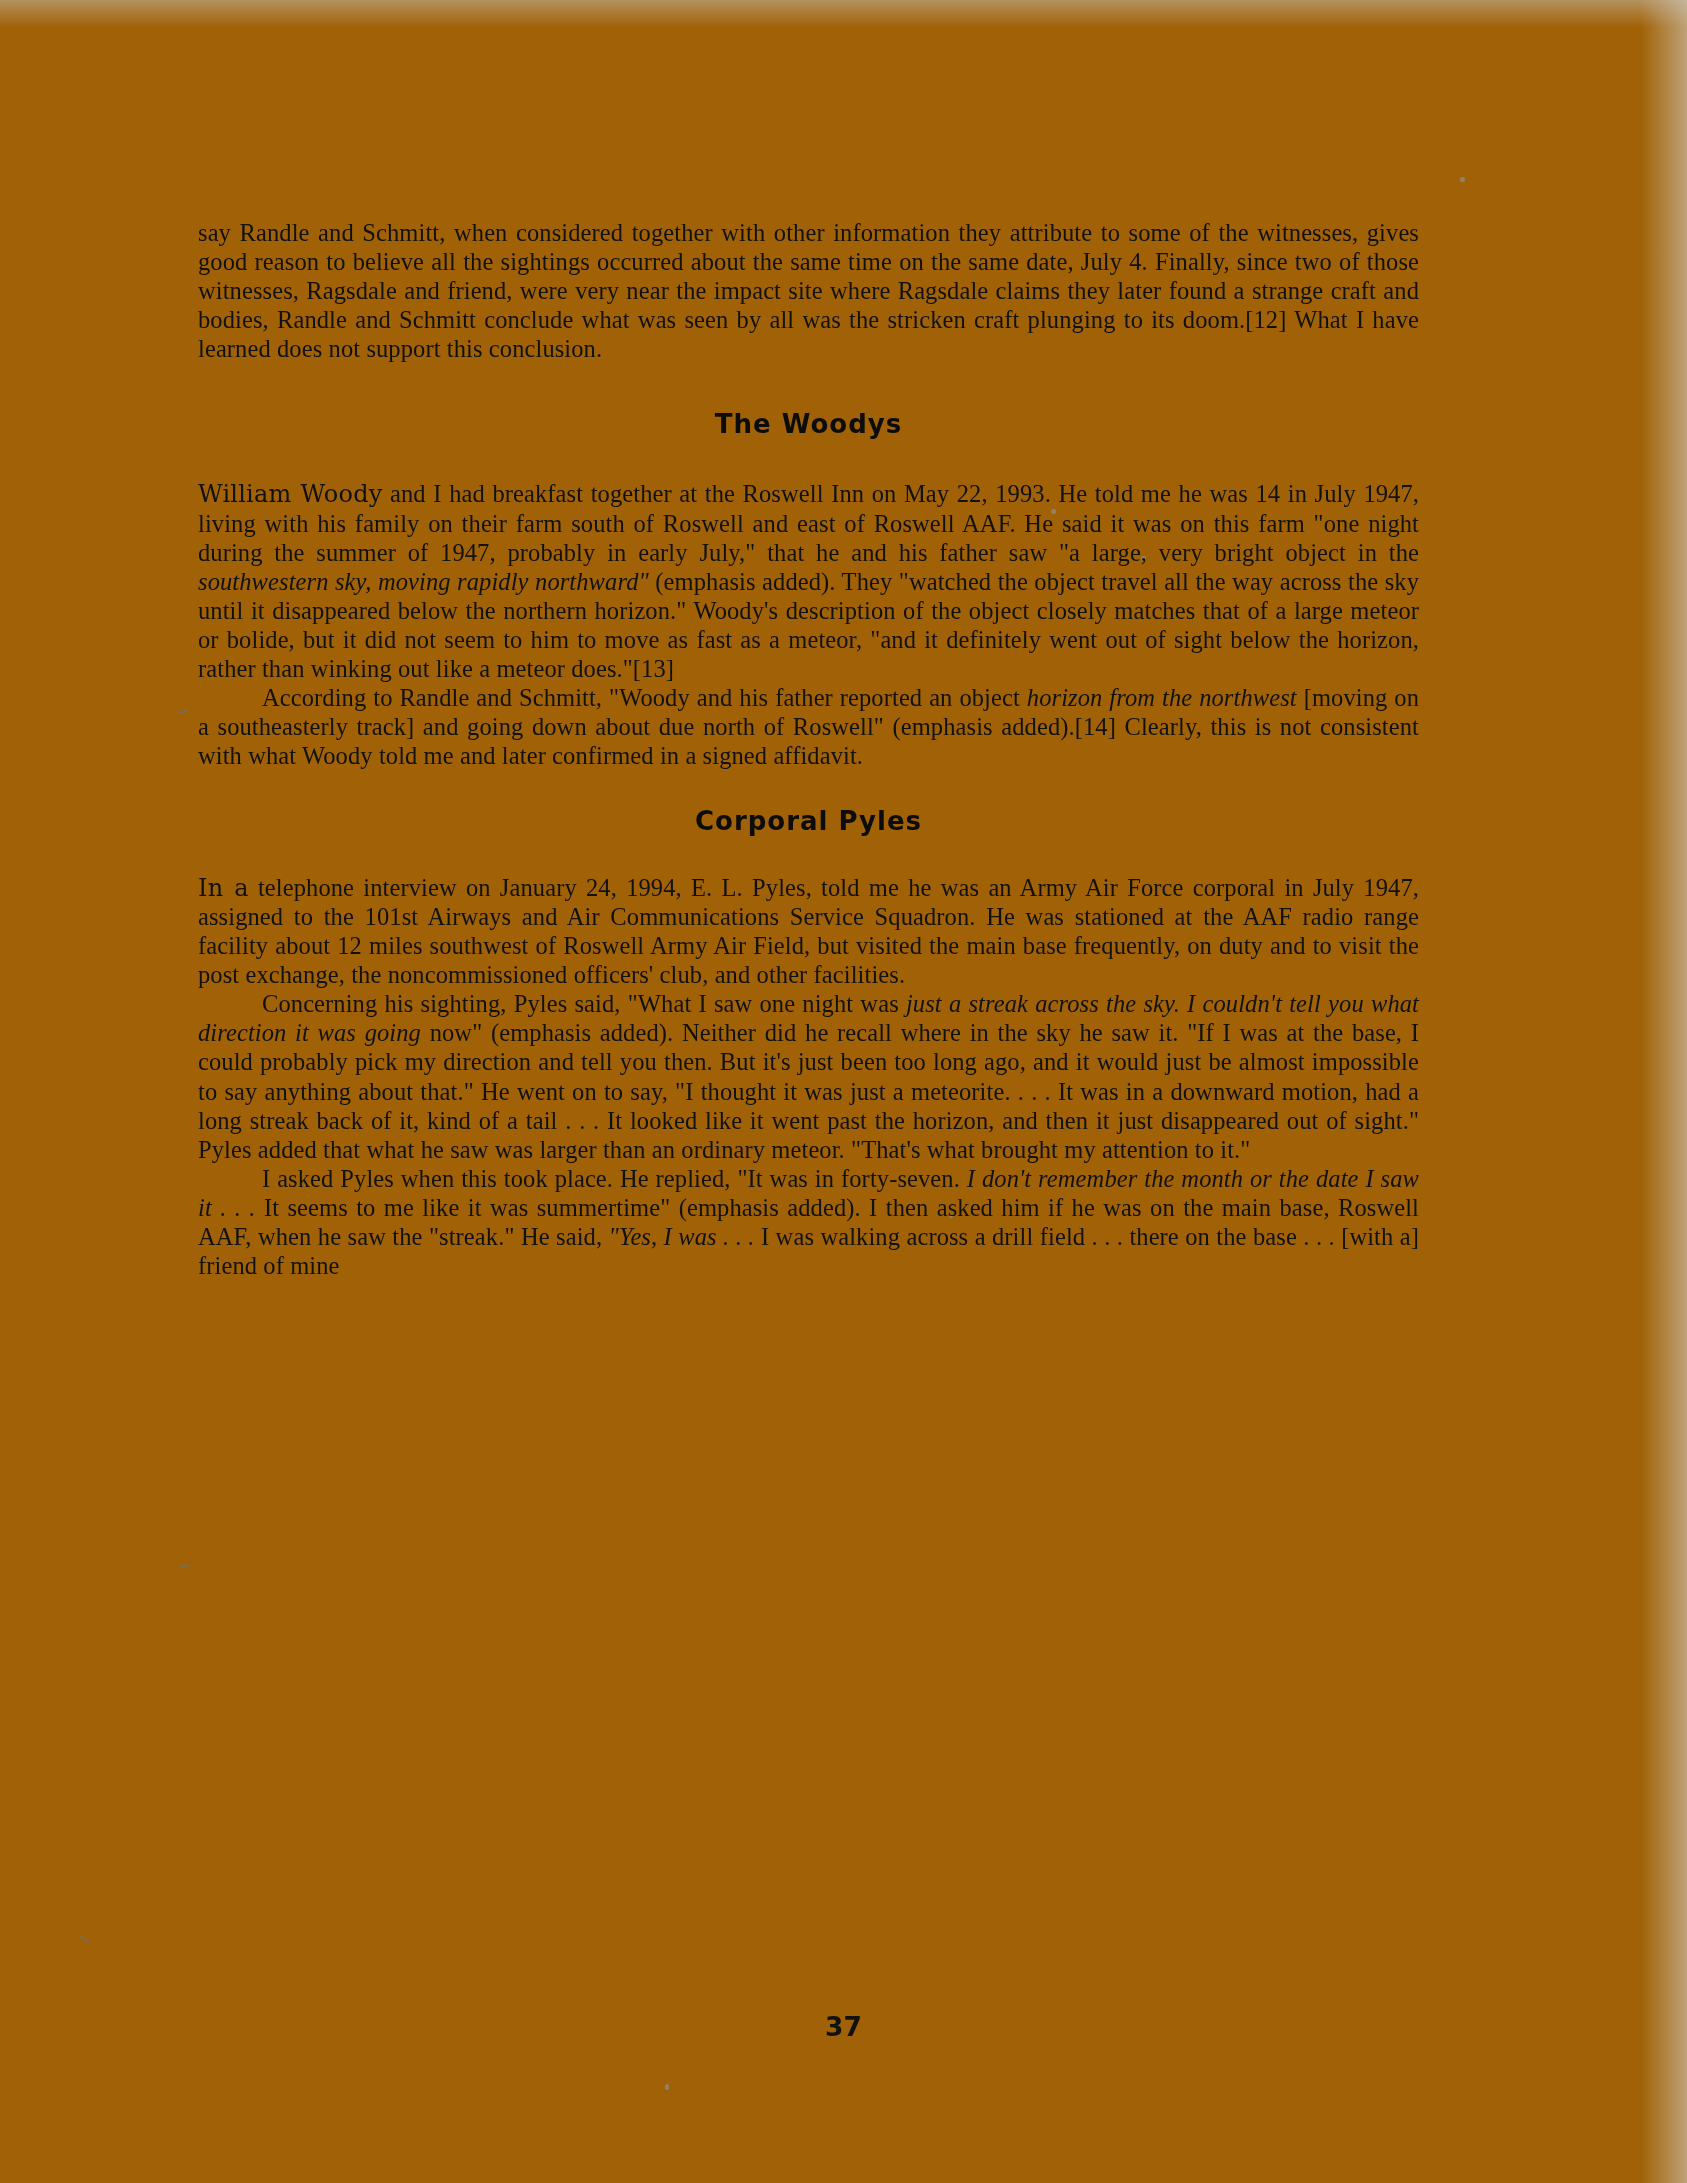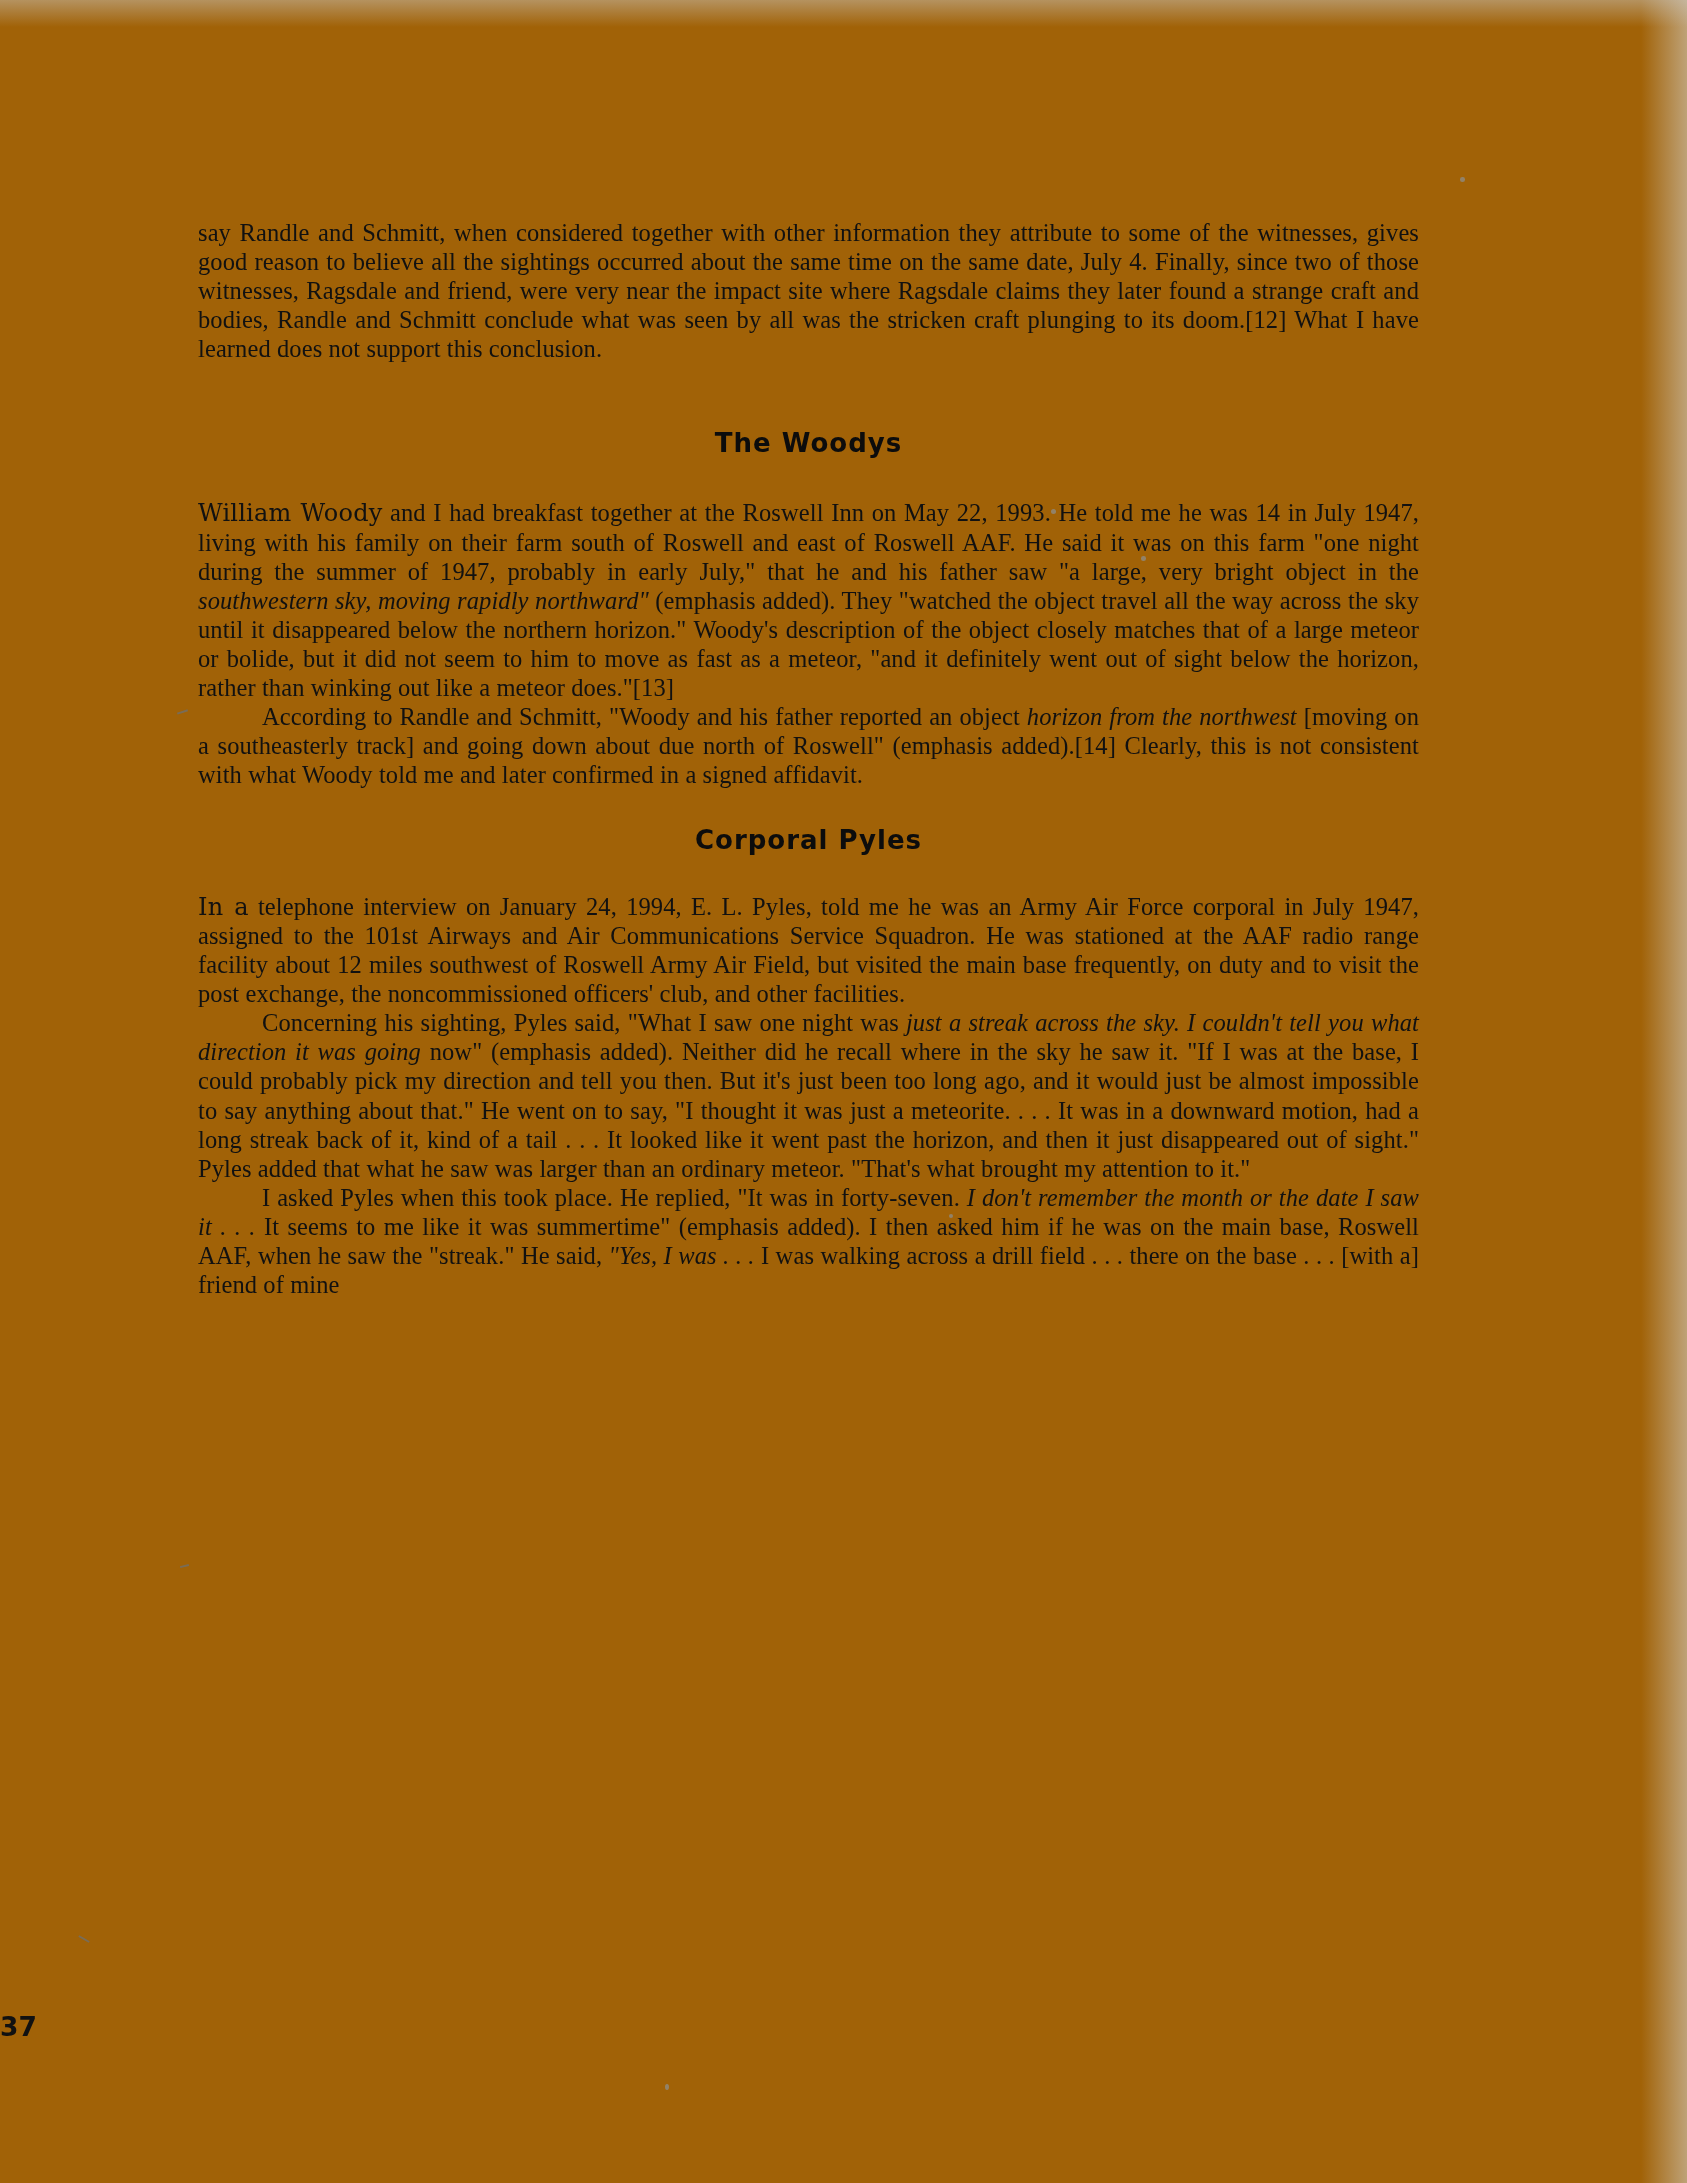--- a/index.html
+++ b/index.html
@@ -61,38 +61,39 @@
 
   h2.heading {
     margin: 0;
     text-align: center;
     font-family: "DejaVu Sans", sans-serif;
     font-weight: bold;
     font-size: 26px;
     letter-spacing: 1px;
     color: #0c0c0c;
   }
-  .head-wrap-1 { margin-top: 65px; margin-bottom: 40px; }
+  .head-wrap-1 { margin-top: 46px; margin-bottom: 40px; }
   .head-wrap-2 { margin-top: 36px; margin-bottom: 37px; }
 
   .bold-lead {
     font-weight: normal;
     font-family: "DejaVu Serif", serif;
     font-size: 24px;
     letter-spacing: 0.2px;
   }
   .ital {
     font-style: italic;
   }
 
   .page-number {
     position: absolute;
     left: 0;
     right: 0;
     top: 2011px;
+    text-align: center;
     font-family: "DejaVu Sans", sans-serif;
     font-weight: bold;
     font-size: 26.5px;
     color: #111;
   }
 
   
   .speck {
     position: absolute;
     background: #8d8d8a;

